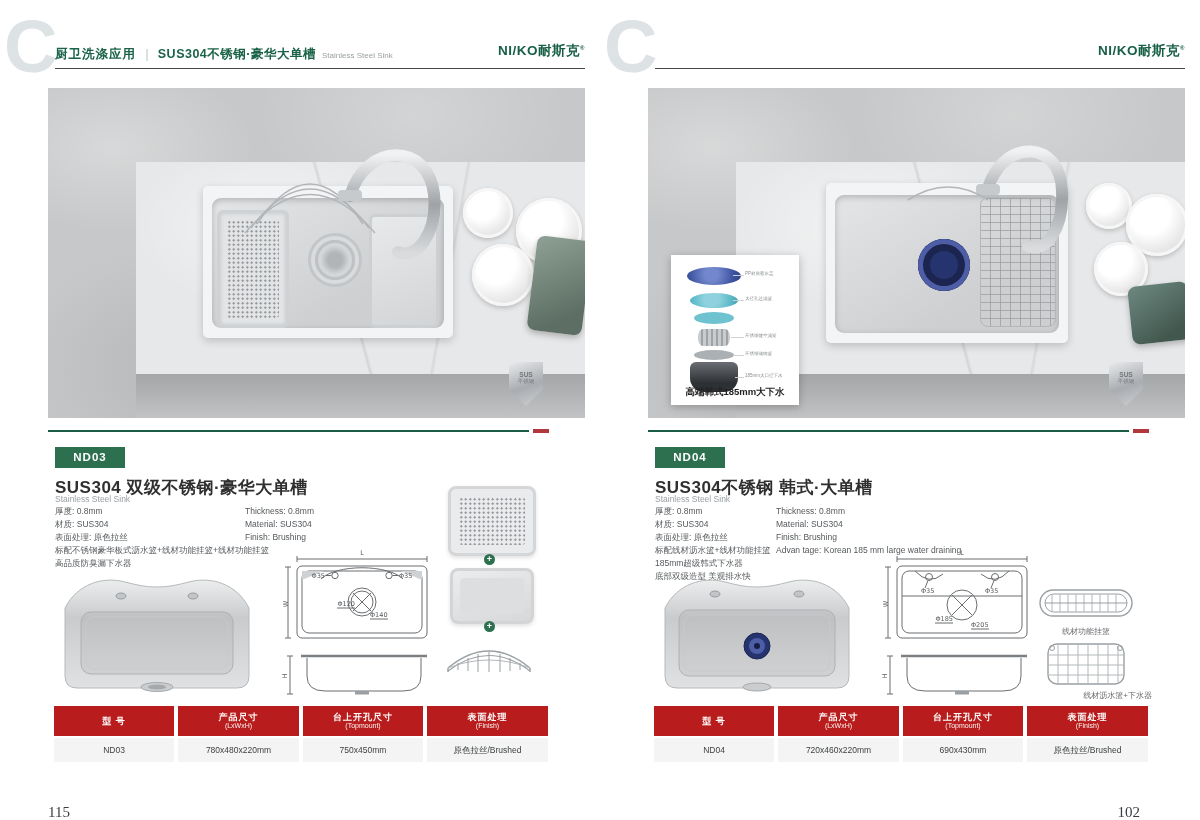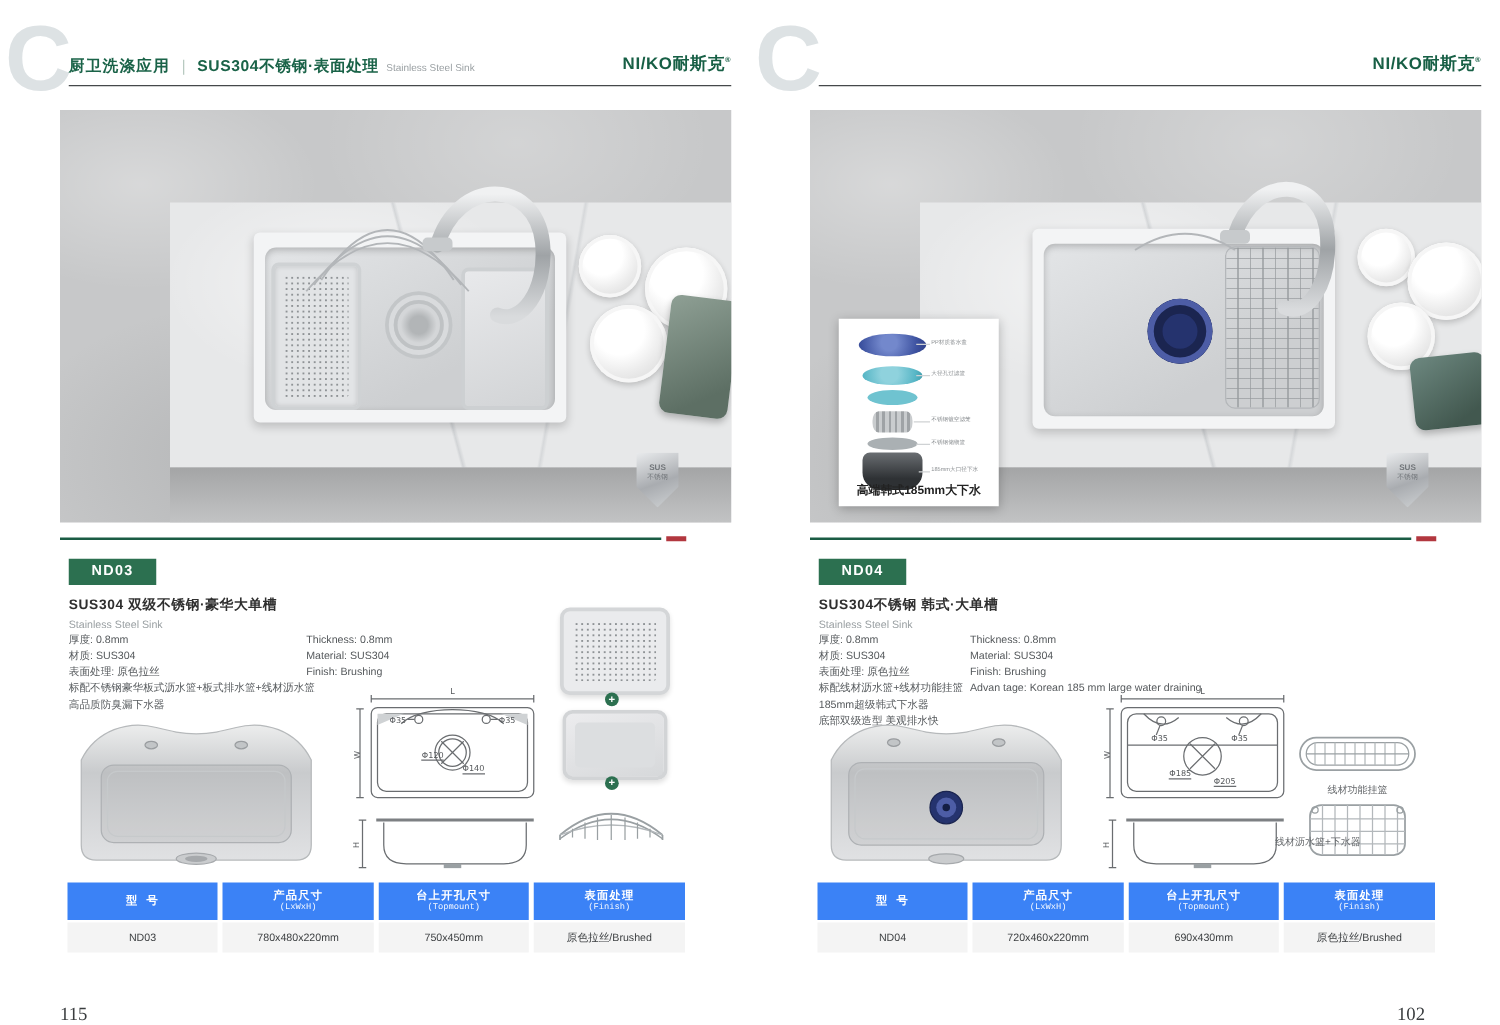--- a/index.html
+++ b/index.html
@@ -85,21 +85,21 @@
   .inset-cap{position:absolute;left:0;bottom:6px;width:100%;text-align:center;
      font-size:9.5px;font-weight:700;color:#222;}
 
   
   .div-green{left:48px;top:430px;width:481px;height:2px;background:#1a5c44;}
   .div-red{left:533px;top:429px;width:16px;height:4px;background:#b2373f;}
 
   
   .nd-box{left:55px;top:447px;width:70px;height:21px;background:#2c7050;color:#fff;
     font-size:11.5px;font-weight:700;text-align:center;line-height:21px;letter-spacing:1px;}
-  .p-title{left:55px;top:476px;font-size:11px;font-weight:700;color:#2f2f2f;letter-spacing:.5px;white-space:nowrap;}
+  .p-title{left:55px;top:476px;font-size:17px;font-weight:700;color:#2f2f2f;letter-spacing:.5px;white-space:nowrap;}
   .p-sub{left:55px;top:494px;font-size:8.5px;color:#9aa0a3;}
   .specs{top:505px;font-size:8.5px;color:#55595c;line-height:13px;white-space:nowrap;}
   .specs-cn{left:55px;} .specs-en-1{left:245px;} .specs-en-2{left:176px;}
 
   
   .dwg{stroke:#6a6d70;fill:none;stroke-width:1;}
   .dwg-text{fill:#55585b;font-size:6.5px;font-family:"DejaVu Sans",sans-serif;}
   .front-svg{left:55px;top:556px;}
   .top-svg{left:281px;top:546px;}
   .side-svg{left:281px;top:644px;}
@@ -112,43 +112,43 @@
      background:linear-gradient(160deg,#ececee,#d6d8da);box-shadow:0 2px 4px rgba(0,0,0,.12);}
   .acc-tray-in{position:absolute;inset:7px;border-radius:4px;background:#dcdee0;}
   .plus{width:11px;height:11px;border-radius:50%;background:#2c7050;color:#fff;font-size:9px;
      font-weight:700;text-align:center;line-height:11px;}
   .plus1{left:484px;top:554px;} .plus2{left:484px;top:621px;}
   .acc-arch{left:444px;top:634px;}
   .acc-cap{left:428px;top:676px;width:124px;text-align:center;font-size:8px;color:#66696c;margin-top:46px;}
   .acc2-a{left:436px;top:586px;}
   .acc2-cap1{left:420px;top:626px;width:132px;text-align:center;font-size:8px;color:#66696c;font-family:Liberation Serif, serif;}
   .acc2-b{left:444px;top:640px;}
-  .acc2-cap2{left:420px;top:668px;width:132px;text-align:left;font-size:8px;color:#66696c;}
+  .acc2-cap2{left:420px;top:690px;width:132px;text-align:right;font-size:8px;color:#66696c;}
 
   
   .spec-table{left:54px;top:706px;display:grid;grid-template-columns:120px 121px 120px 121px;
      column-gap:4px;row-gap:2px;}
-  .th{background:#3b82f6;color:#fff;height:30px;display:flex;flex-direction:column;
-     align-items:center;justify-content:center;line-height:1.15;font-family:Liberation Mono, monospace;}
+  .th{background:#b91c1c;color:#fff;height:30px;display:flex;flex-direction:column;
+     align-items:center;justify-content:center;line-height:1.15;}
   .th .cn{font-size:9px;font-weight:700;letter-spacing:1px;}
   .th .en{font-size:7px;font-weight:400;opacity:.95;}
   .td{background:#f4f4f4;color:#3c3f41;height:24px;font-size:8.5px;text-align:center;line-height:24px;}
 
   .page-num{top:804px;font-size:15px;color:#3a3d3f;font-family:Liberation Serif, serif;}
   .pn-left{left:48px;} .pn-right{left:478px;width:62px;text-align:right;}
 </style>
 </head>
 <body>
 
 <div class="canvas">
 
   <div class="page page-left">
     <div class="abs watermark">C</div>
     <div class="abs hdr-row">
-      <span class="hdr-cat">厨卫洗涤应用</span><span class="hdr-sep">｜</span><span class="hdr-series">SUS304不锈钢·表面处理</span><span class="hdr-en">Stainless Steel Sink</span>
+      <span class="hdr-cat">厨卫洗涤应用</span><span class="hdr-sep">｜</span><span class="hdr-series">SUS304不锈钢·豪华大单槽</span><span class="hdr-en">Stainless Steel Sink</span>
     </div>
     <div class="abs logo">
       <span>NI/KO</span><span>耐斯克</span><span class="reg">®</span>
     </div>
     <div class="abs hdr-line"></div>
 
     <div class="abs photo">
       <div class="abs slab"></div>
       <div class="abs slab-shadow"></div>
       <div class="abs sink-deck sink1">
@@ -187,21 +187,21 @@
     <div class="abs div-red"></div>
 
     <div class="abs nd-box">ND03</div>
     <div class="abs p-title">SUS304 双级不锈钢·豪华大单槽</div>
     <div class="abs p-sub">Stainless Steel Sink</div>
 
     <div class="abs specs specs-cn">
       <div>厚度: 0.8mm</div>
       <div>材质: SUS304</div>
       <div>表面处理: 原色拉丝</div>
-      <div>标配不锈钢豪华板式沥水篮+板式排水篮+线材沥水篮</div>
+      <div>标配不锈钢豪华板式沥水篮+线材功能挂篮+线材功能挂篮</div>
       <div>高品质防臭漏下水器</div>
     </div>
     <div class="abs specs specs-en-1">
       <div>Thickness: 0.8mm</div>
       <div>Material: SUS304</div>
       <div>Finish: Brushing</div>
     </div>
 
     <svg class="abs front-svg" width="205" height="146" viewBox="0 0 205 146">
       <defs>

